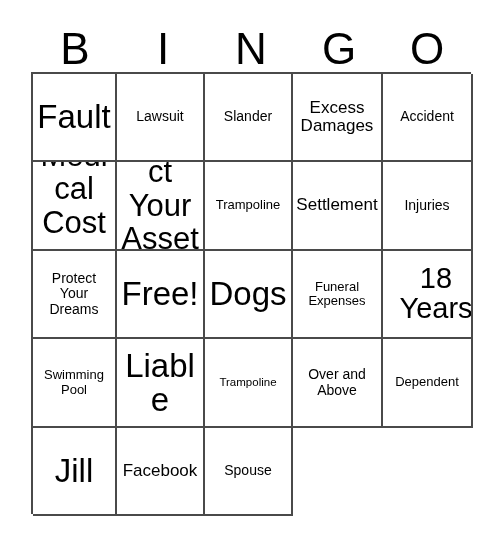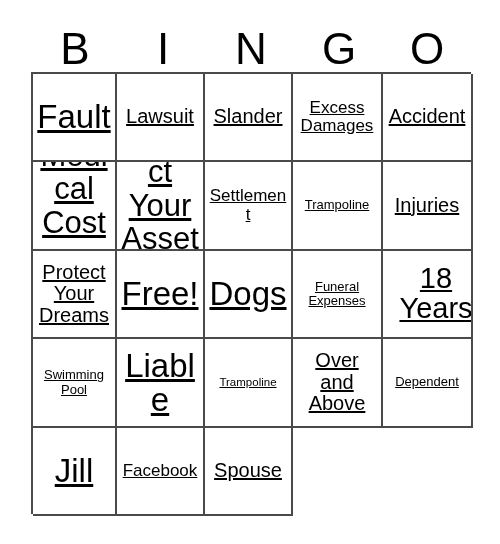--- a/index.html
+++ b/index.html
@@ -72,28 +72,27 @@
     padding: 2px 3px;
     overflow: hidden;
     background: #ffffff;
   }
   .bingo-cell .cell-text {
     display: block;
     width: 100%;
     line-height: 1.08;
     word-wrap: break-word;
     hyphens: none;
-    text-decoration: underline;
   }
 
   
   .fs-xxl .cell-text { font-size: 33px; }
   .fs-xl  .cell-text { font-size: 29px; margin-left: 18px; }
   .fs-lg  .cell-text { font-size: 31px; }
-  .fs-md  .cell-text { font-size: 20px; }
+  .fs-md  .cell-text { font-size: 14px; }
   .fs-sm  .cell-text { font-size: 17px; }
   .fs-xs  .cell-text { font-size: 13px; }
   .fs-xxs .cell-text { font-size: 11.5px; }
 
   .fs-xl .cell-text,
   .fs-xxl .cell-text { line-height: 1.02; }
 </style>
 </head>
 <body>
 
@@ -124,25 +123,25 @@
 
     <div class="bingo-cell fs-md">
         <span class="cell-text">Accident</span>
       </div>
     <div class="bingo-cell fs-lg">
         <span class="cell-text">Medical Costs</span>
       </div>
     <div class="bingo-cell fs-lg">
         <span class="cell-text">Protect Your Assets</span>
       </div>
+    <div class="bingo-cell fs-xs">
+        <span class="cell-text">Trampoline</span>
+      </div>
     <div class="bingo-cell fs-sm">
         <span class="cell-text">Settlement</span>
-      </div>
-    <div class="bingo-cell fs-xs">
-        <span class="cell-text">Trampoline</span>
       </div>
 
     <div class="bingo-cell fs-md">
         <span class="cell-text">Injuries</span>
       </div>
     <div class="bingo-cell fs-md">
         <span class="cell-text">Protect Your Dreams</span>
       </div>
     <div class="bingo-cell fs-xxl">
         <span class="cell-text">Free!</span>

